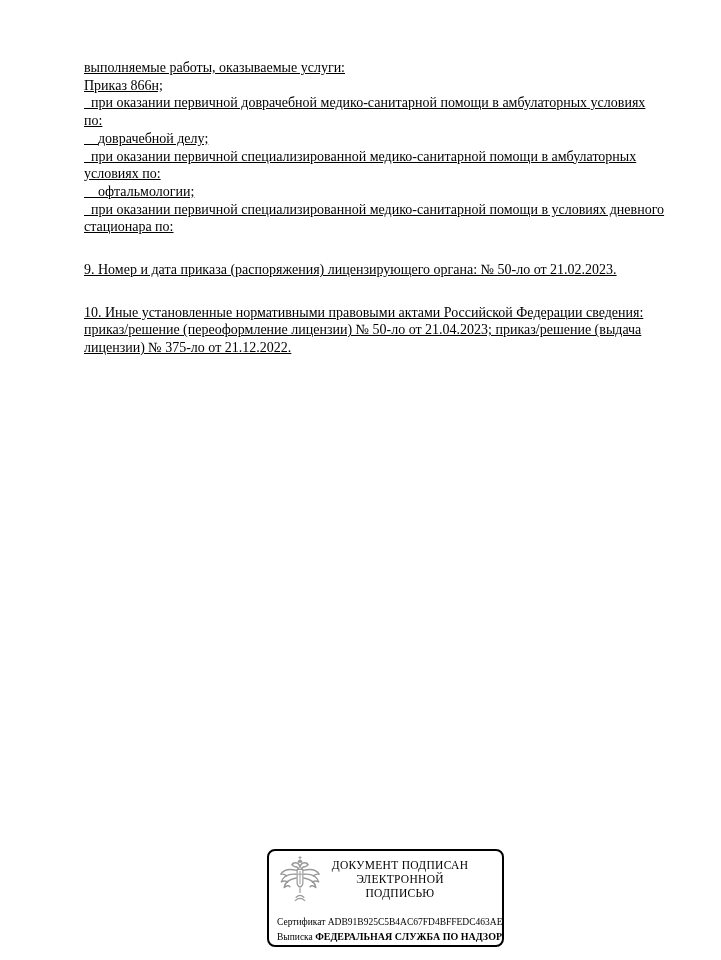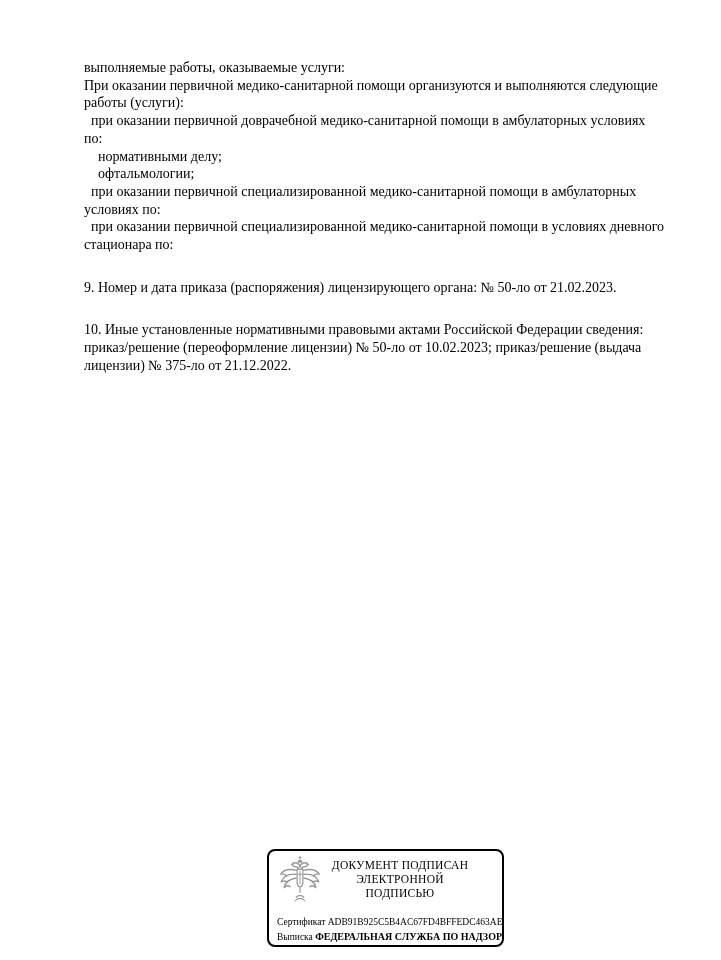--- a/index.html
+++ b/index.html
@@ -15,20 +15,21 @@
     overflow: hidden;
     color: #000000;
   }
   .doc-text {
     position: absolute;
     left: 84px; top: 59px;
     width: 606px;
     font-size: 14px;
     line-height: 17.7px;
     color: #000000;
+    text-decoration: underline;
   }
   .para { white-space: pre-wrap; }
   .gap { margin-top: 25px; }
 
   .stamp {
     position: absolute;
     left: 267px; top: 849px;
     width: 237px; height: 98px;
     box-sizing: border-box;
     border: 2px solid #000000;
@@ -66,33 +67,32 @@
     font-size: 10px;
   }
 </style>
 </head>
 <body>
 
 <div class="page">
 
   <div class="doc-text">
     <div class="para">выполняемые работы, оказываемые услуги:</div>
-    <div class="para">При оказании первичной медико-санитарной помощи организуются и выполняются следующие
-работы (услуги):</div>
+    <div class="para">Приказ 866н;</div>
     <div class="para">  при оказании первичной доврачебной медико-санитарной помощи в амбулаторных условиях
 по:</div>
-    <div class="para">    нормативными делу;</div>
-    <div class="para">    офтальмологии;</div>
+    <div class="para">    доврачебной делу;</div>
     <div class="para">  при оказании первичной специализированной медико-санитарной помощи в амбулаторных
 условиях по:</div>
+    <div class="para">    офтальмологии;</div>
     <div class="para">  при оказании первичной специализированной медико-санитарной помощи в условиях дневного
 стационара по:</div>
     <div class="para gap">9. Номер и дата приказа (распоряжения) лицензирующего органа: № 50-ло от 21.02.2023.</div>
     <div class="para gap">10. Иные установленные нормативными правовыми актами Российской Федерации сведения:
-приказ/решение (переоформление лицензии) № 50-ло от 10.02.2023; приказ/решение (выдача
+приказ/решение (переоформление лицензии) № 50-ло от 21.04.2023; приказ/решение (выдача
 лицензии) № 375-ло от 21.12.2022.</div>
   </div>
 
   <div class="stamp">
     <div class="stamp-top">
       <div class="emblem">
         <svg viewBox="0 0 90 100" width="44" height="48" aria-hidden="true">
           <g fill="none" stroke="#999999" stroke-width="3" stroke-linecap="round" stroke-linejoin="round">
             <path d="M45 3 v5 M42.5 5.5 h5" stroke-width="2"></path>
             <path d="M40 13 q5 -7 10 0 l-1 3 h-8 z" fill="#999999" stroke="none"></path>

